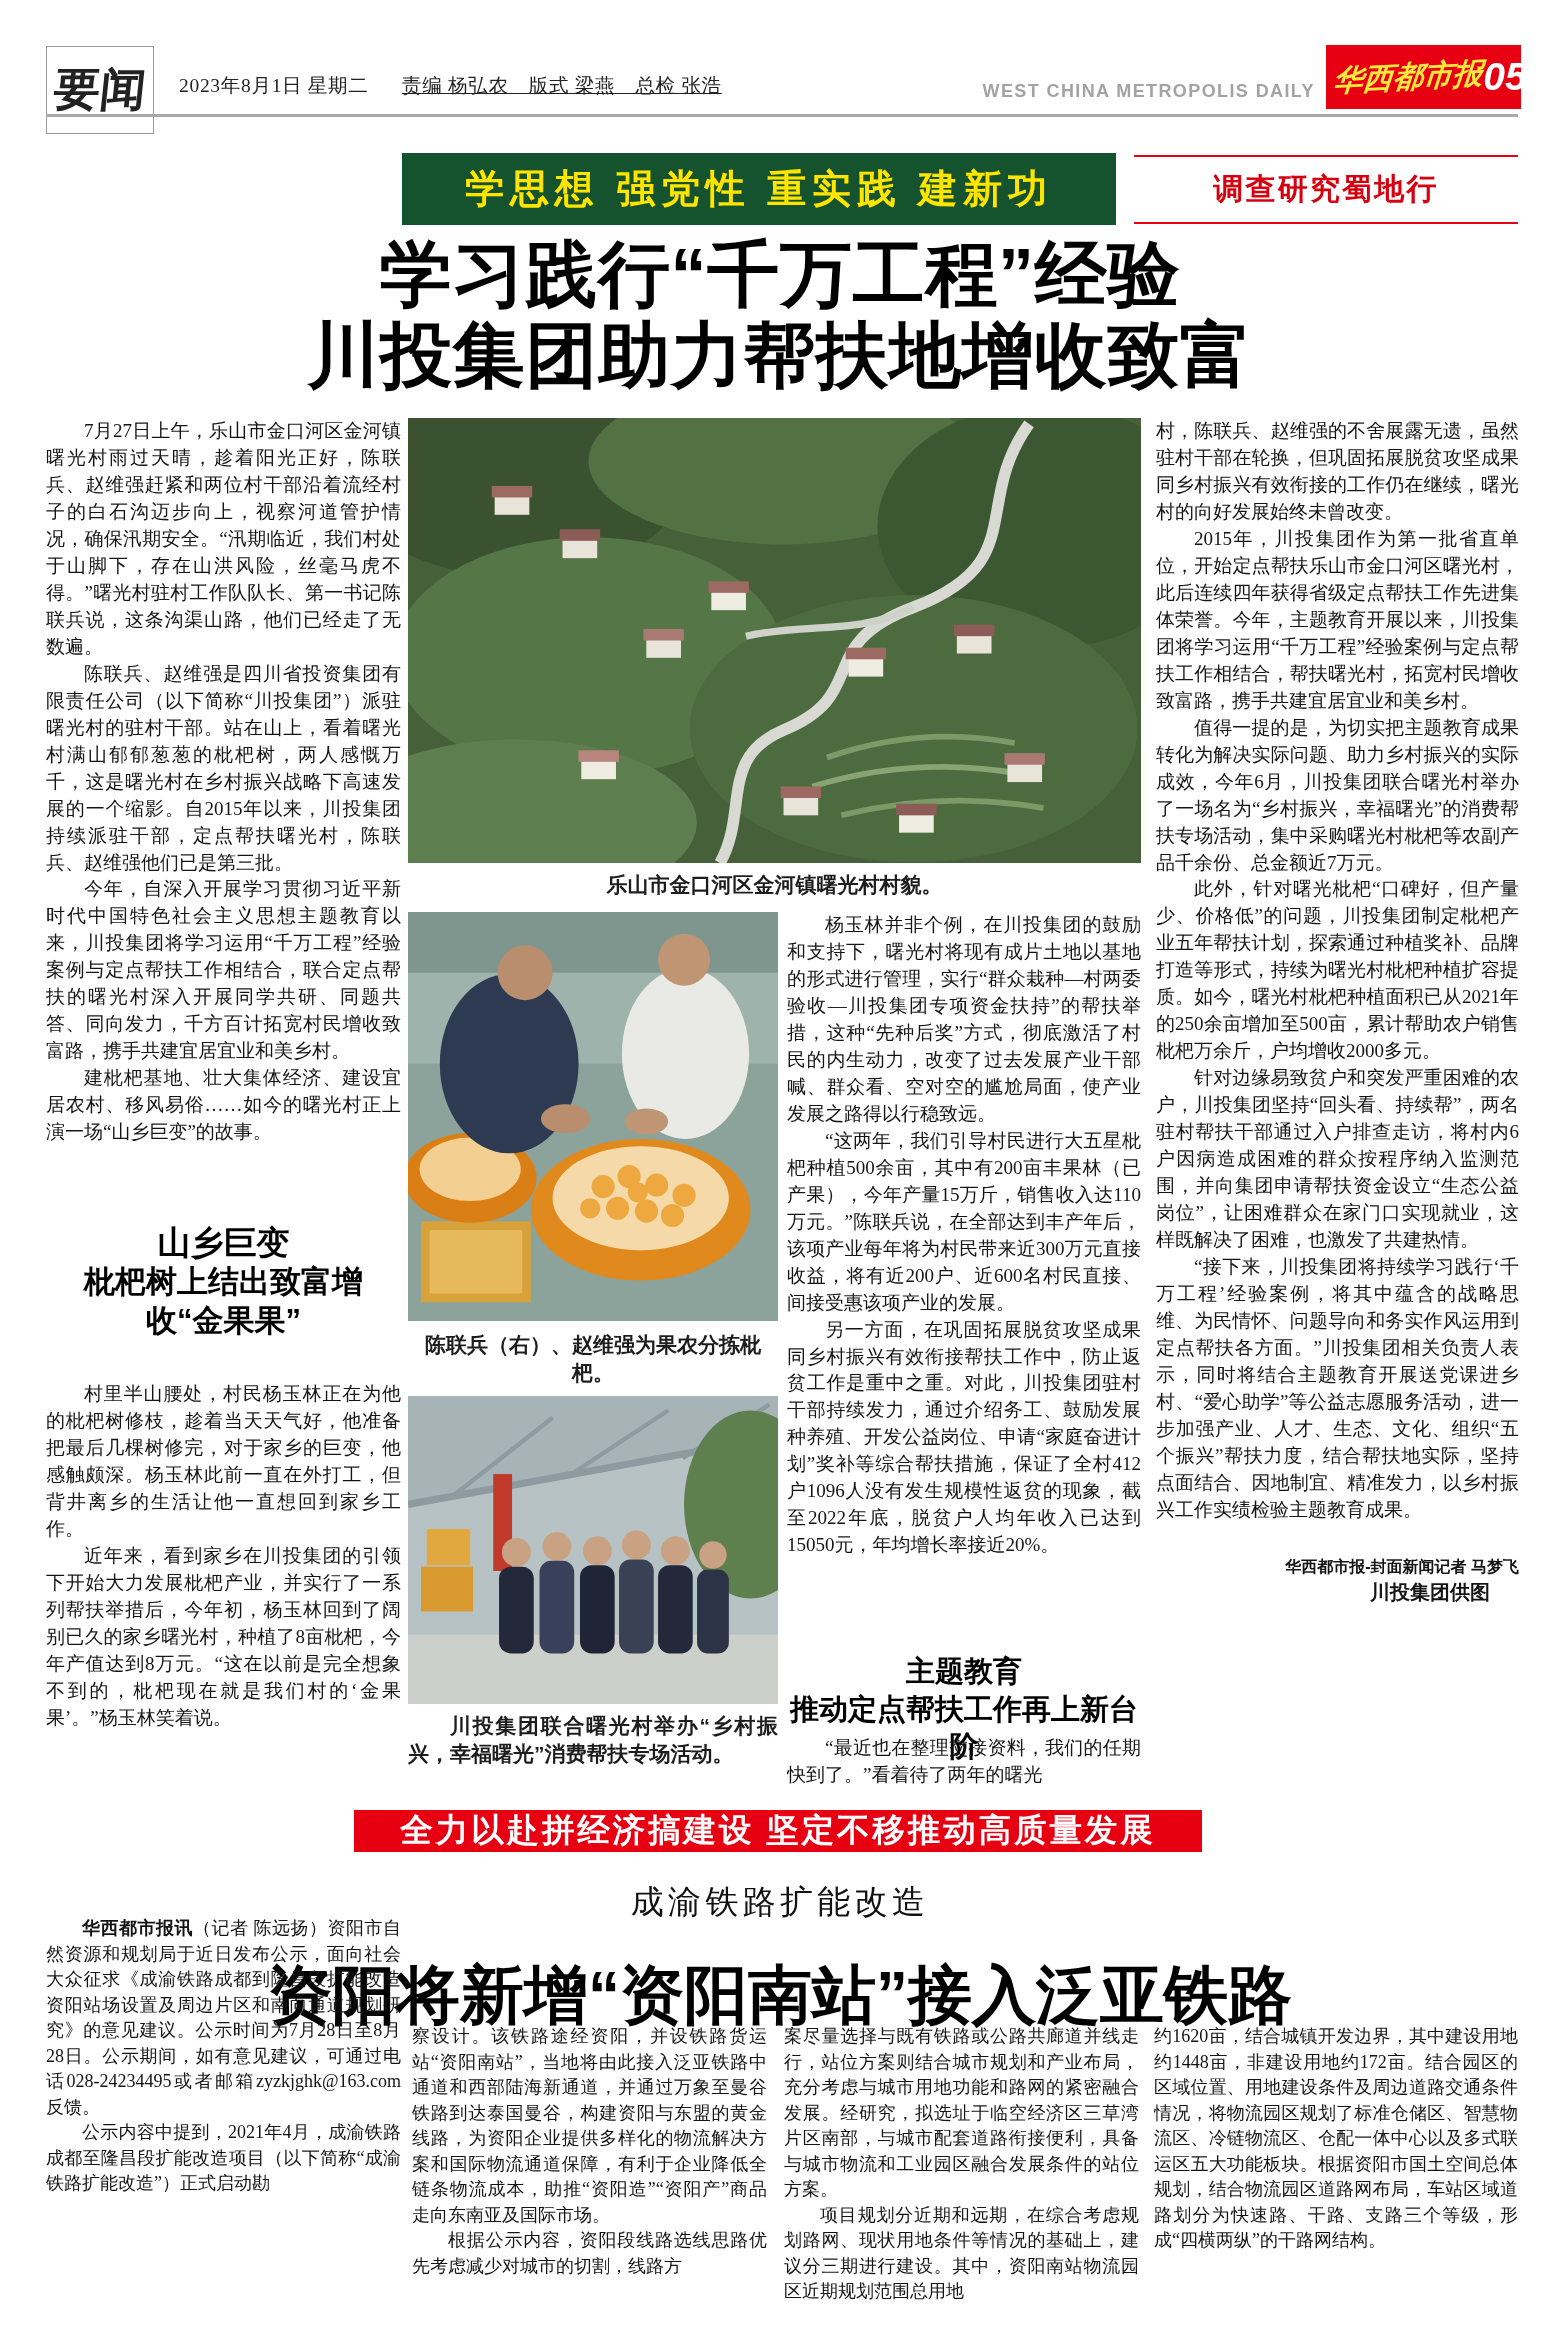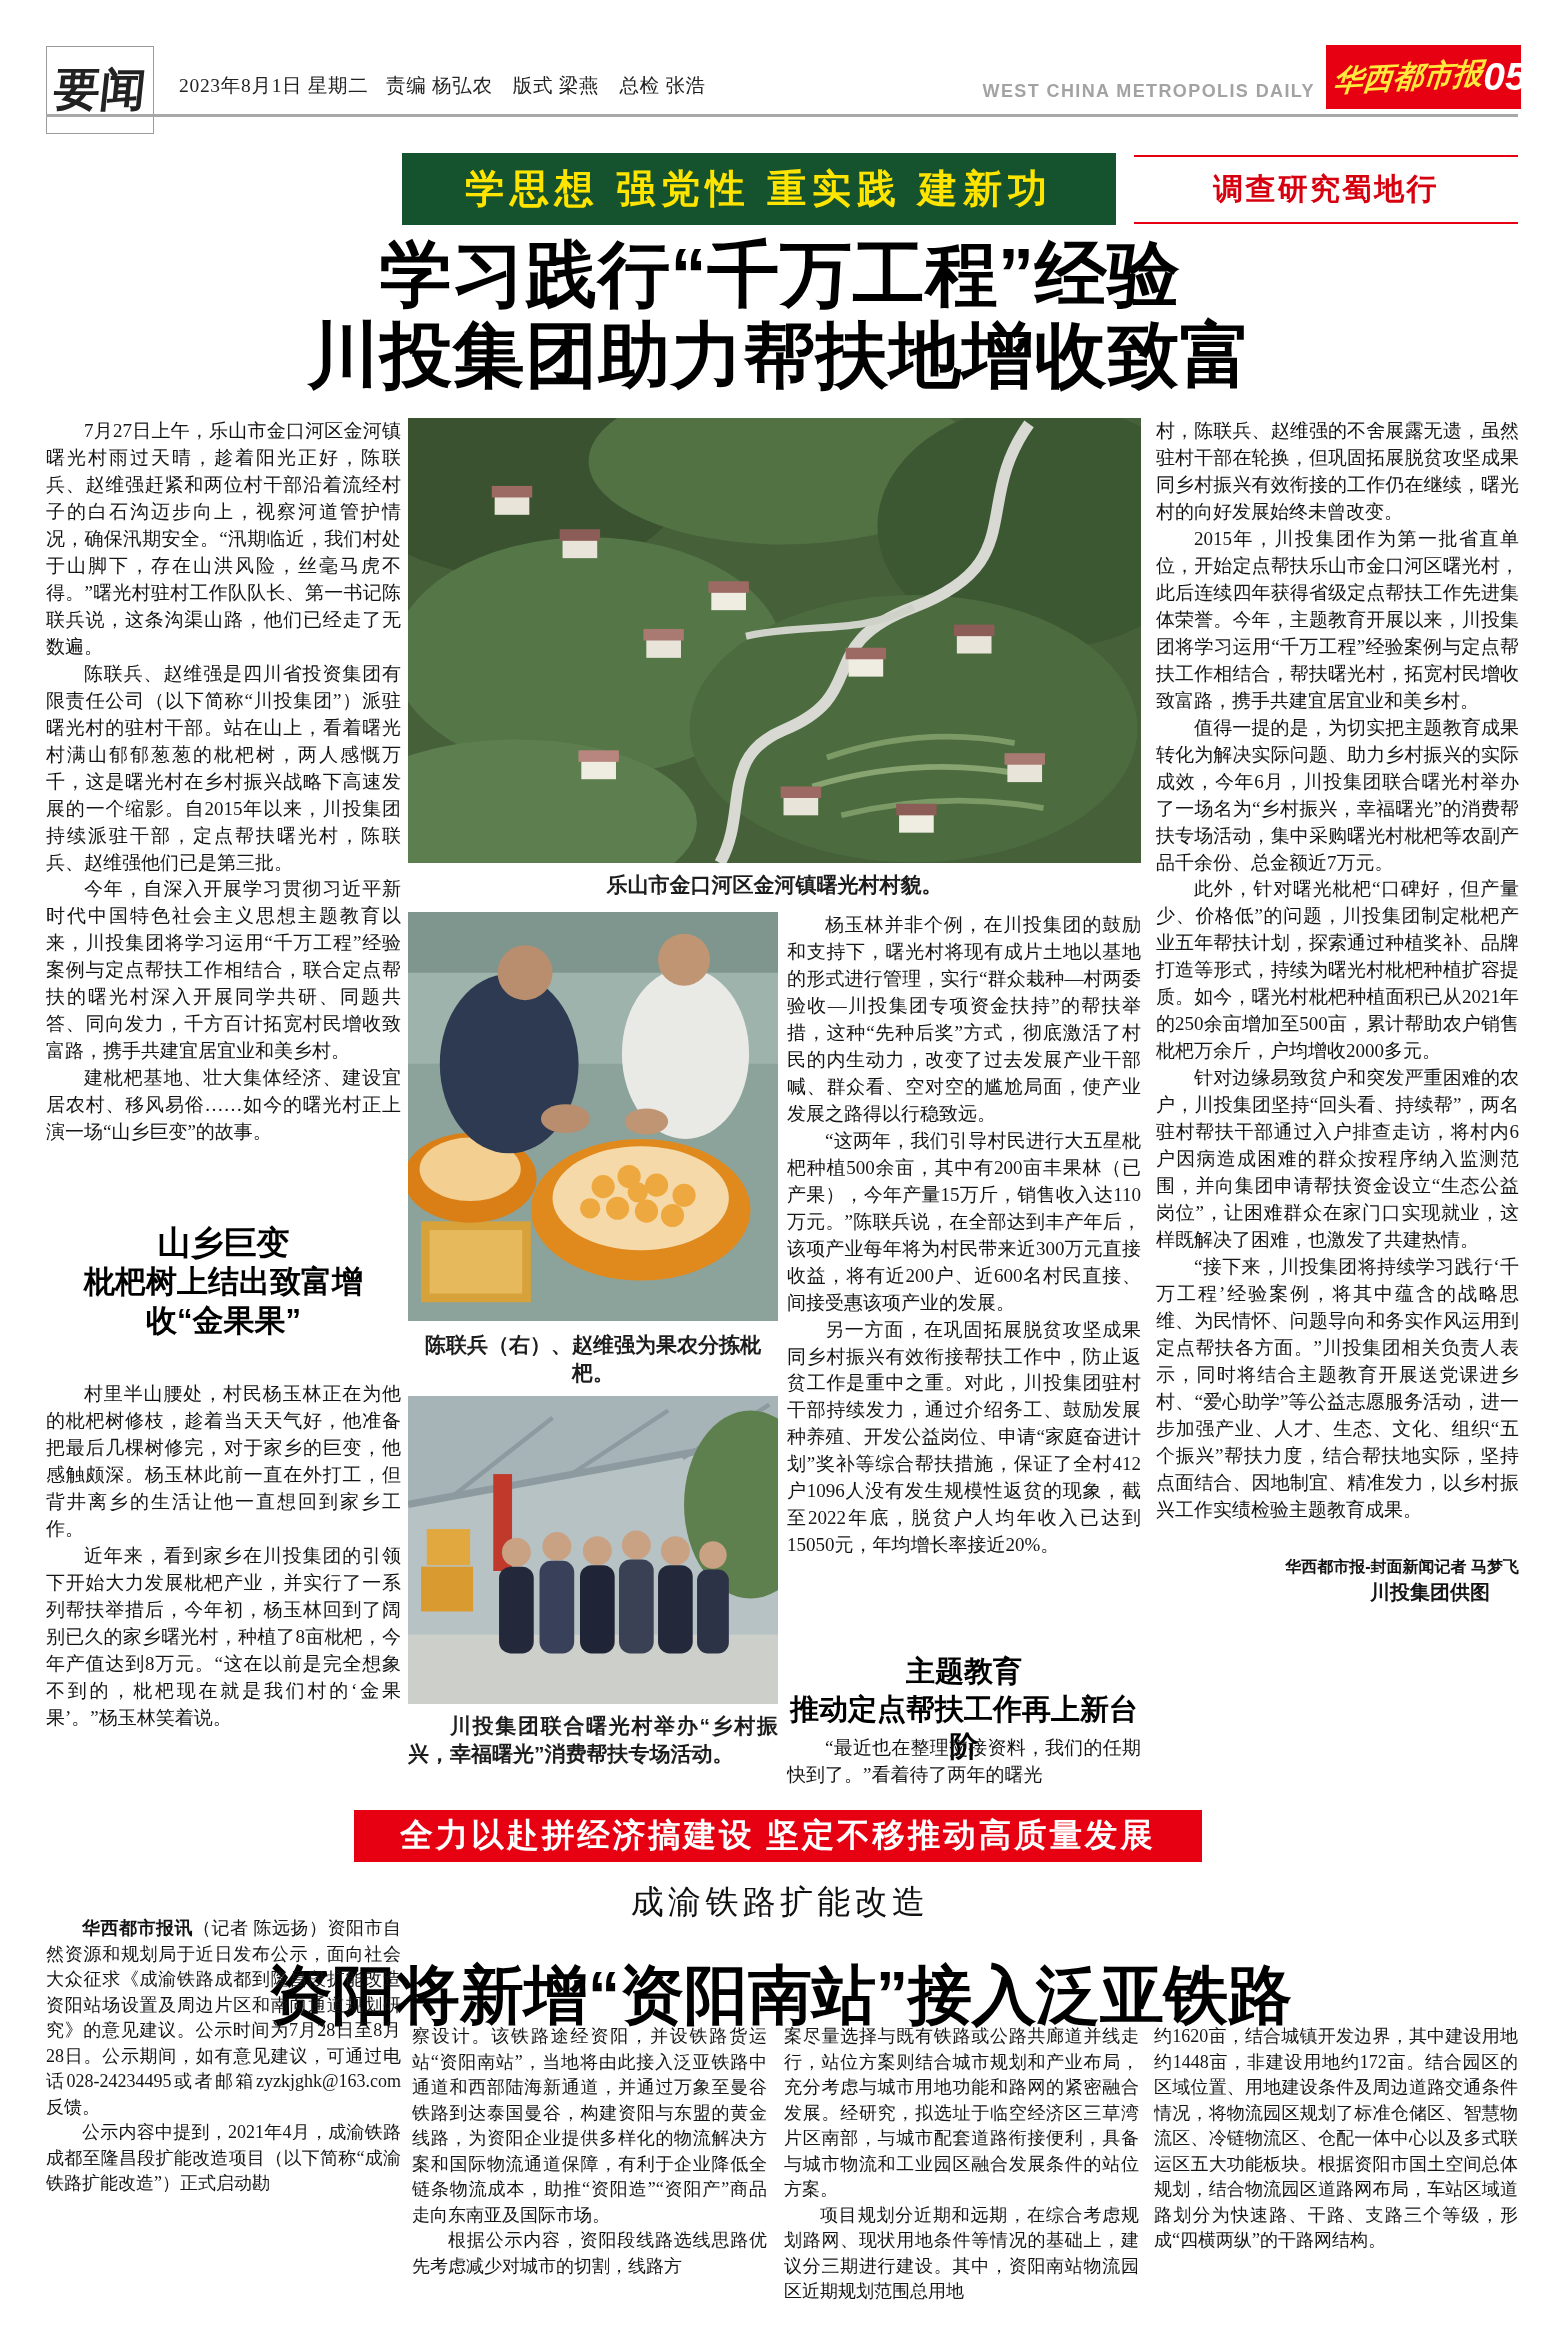--- a/index.html
+++ b/index.html
@@ -6,21 +6,21 @@
   .page{position:relative;width:1560px;height:2342px;background:#ffffff;margin:0 auto;
         font-family:"Liberation Serif",serif;color:#141414;overflow:hidden;}
   .abs{position:absolute;}
 
   
   .yaowen{left:46px;top:46px;width:108px;height:88px;border:1.4px solid #9a9a9a;
           box-sizing:border-box;display:flex;align-items:center;justify-content:center;}
   .yaowen span{font-family:"Liberation Sans",sans-serif;font-weight:900;font-size:46px;
           transform:skewX(-6deg);color:#222;}
   .dateline{left:179px;top:72px;font-size:19.5px;color:#222;letter-spacing:0.7px;}
-  .dateline .staff{margin-left:12px;}
+  .dateline .staff{margin-left:28px;text-decoration:underline;}
   .masthead-en{left:925px;top:81px;width:390px;text-align:right;
           font-family:"Liberation Sans",sans-serif;font-weight:700;font-size:18px;
           color:#a3a3a3;letter-spacing:1.4px;}
   .brandbox{left:1326px;top:45px;width:195px;height:64px;background:#e60012;
           display:flex;align-items:center;justify-content:space-between;
           padding:0 7.2px;box-sizing:border-box;}
   .brandcn{color:#ffe93d;font-weight:900;font-size:30px;font-style:italic;
           transform:rotate(-3deg) skewX(-8deg);white-space:nowrap;}
   .pagenum{color:#ffffff;font-family:"Liberation Sans",sans-serif;font-weight:900;
           font-size:39px;font-style:italic;}
@@ -68,21 +68,21 @@
   .crosshead2 .l2{font-size:29px;line-height:1.3;}
   .colC2{left:787px;top:1735px;width:354px;height:61px;}
 
   .colR{left:1156px;top:418px;width:363px;height:1376px;}
   .byline{margin-top:32px;text-align:right;font-family:"Liberation Sans",sans-serif;
           font-weight:700;font-size:16px;text-indent:0;}
   .credit{text-align:right;font-family:"Liberation Sans",sans-serif;
           font-weight:700;font-size:20px;padding-right:29px;text-indent:0;}
 
   
-  .banner2{left:354px;top:1810px;width:848px;height:52px;background:#e60012;
+  .banner2{left:354px;top:1810px;width:848px;height:42px;background:#e60012;
           display:flex;align-items:center;justify-content:center;color:#ffffff;
           font-family:"Liberation Sans",sans-serif;font-weight:900;font-size:32.5px;
           letter-spacing:2.9px;}
   .kicker{left:0;top:1880px;width:1560px;text-align:center;color:#111;
           font-family:"Liberation Sans",sans-serif;font-weight:500;font-size:33px;
           letter-spacing:4.3px;}
   .headline2{left:0;top:1952px;width:1560px;text-align:center;color:#000;
           font-family:"Liberation Sans",sans-serif;font-weight:900;font-size:64px;}
   .bottomcol{font-size:18px;line-height:1.42;text-align:justify;overflow:hidden;}
   .bcol1{left:46px;top:1916px;width:355px;height:301px;}

